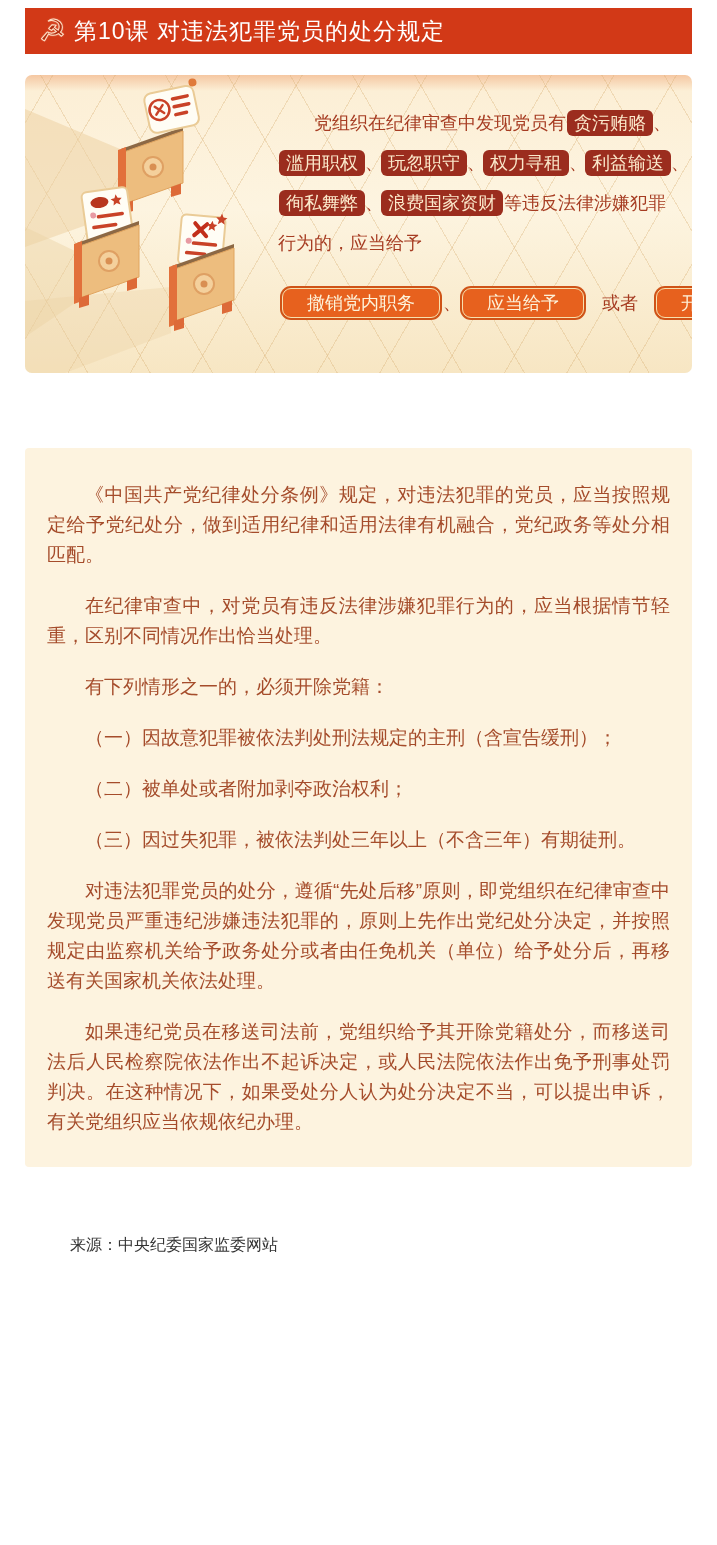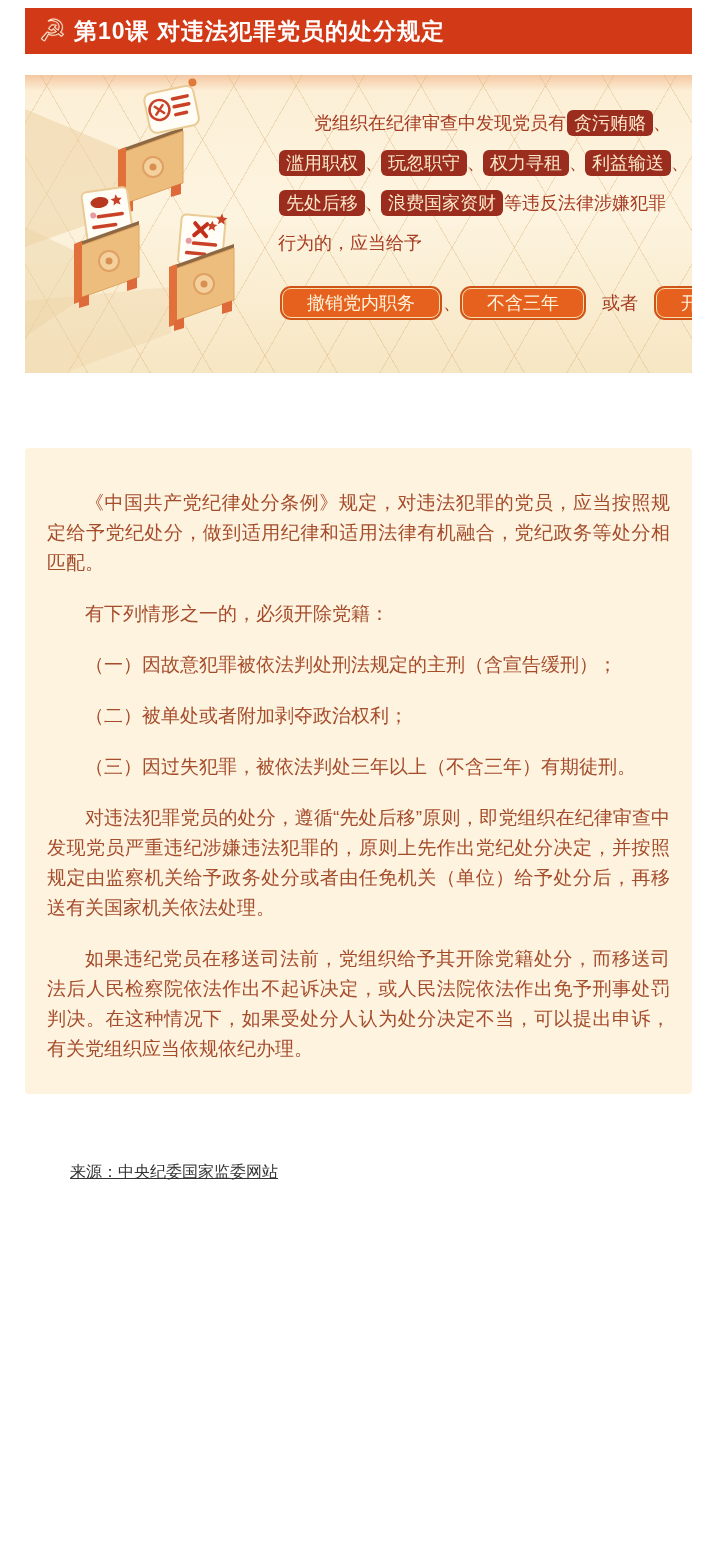--- a/index.html
+++ b/index.html
@@ -14,27 +14,27 @@
     margin: 8px 25px 0; height: 46px; background: #d23917;
     display: flex; align-items: center; padding: 0 12px;
   }
   .emblem {
     font-size: 30px; line-height: 1; color: #b52e10;
     -webkit-text-stroke: 1px #ffe2c8;
     text-shadow: 0 0 2px rgba(255,226,200,.85);
     margin: 0 8px 0 2px;
   }
   .header-title {
-    color: #ffffff; font-weight: bold; font-size: 23px; letter-spacing: 1px;
+    color: #ffffff; font-weight: normal; font-size: 23px; letter-spacing: 1px;
   }
 
   
   .banner {
     position: relative; margin: 21px 25px 0; height: 298px;
-    border-radius: 0; overflow: hidden;
+    border-radius: 7px; overflow: hidden;
     background:
       repeating-linear-gradient(60deg,  rgba(214,172,112,.33) 0 1px, transparent 1px 54px),
       repeating-linear-gradient(-60deg, rgba(214,172,112,.33) 0 1px, transparent 1px 54px),
       linear-gradient(180deg, #f5c7a2 0, #fcefd6 16px, #fdf4e0 45%, #f7e6c3 100%);
   }
   .banner-art { position: absolute; left: 0; top: 0; }
 
   .banner-text {
     position: absolute; left: 253px; top: 28px;
     font-size: 18px; color: #a63c22; white-space: nowrap;
@@ -50,31 +50,31 @@
   .ptag {
     display: inline-block; background: #e7611e; color: #fdf3da;
     padding: 3px 24px; border-radius: 9px; line-height: 22px;
     border: 1px solid #f8e0ae; box-shadow: 0 0 0 2px #cf5317; margin: 0 4px;
   }
   .or-word { margin: 0 14px; }
 
   
   .article-panel {
     margin: 75px 25px 8px; background: #fdf3df; border-radius: 4px;
-    padding: 40px 22px 30px;
+    padding: 32px 22px 30px;
   }
   .para {
     font-size: 19px; line-height: 30px; color: #a54c2b;
     text-indent: 2em; text-align: justify; margin: 0 0 21px;
   }
   .para:last-child { margin-bottom: 0; }
 
   
   .source-line {
-    margin: 68px 0 45px 70px; font-size: 16px; color: #333333; text-decoration: underline;
+    margin: 68px 0 45px 70px; font-size: 16px; color: #333333;
   }
 </style>
 </head>
 <body>
 
 <div class="header-bar">
   <span class="emblem">☭</span>
   <span class="header-title">第10课 对违法犯罪党员的处分规定</span>
 </div>
 
@@ -134,28 +134,29 @@
       <polygon points="6,71 16,67.5 16,78 6,81" fill="#dd6a38"></polygon>
       <polygon points="54,54 64,50.5 64,61 54,64" fill="#dd6a38"></polygon>
       <circle cx="36" cy="34" r="10" fill="#f4d09c" stroke="#dfa063" stroke-width="2"></circle>
       <circle cx="36" cy="34" r="3.5" fill="#d98f52"></circle>
     </g>
   </svg>
 
   <div class="banner-text">
     <p class="bline indent"><span>党组织在纪律审查中发现党员有</span><span class="tag">贪污贿赂</span><span class="sep">、</span></p>
     <p class="bline"><span class="tag">滥用职权</span><span class="sep">、</span><span class="tag">玩忽职守</span><span class="sep">、</span><span class="tag">权力寻租</span><span class="sep">、</span><span class="tag">利益输送</span><span class="sep">、</span></p>
-    <p class="bline"><span class="tag">先处后移</span><span class="sep">、</span><span class="tag">浪费国家资财</span><span>等违反法律涉嫌犯罪</span></p>
+    <p class="bline"><span class="tag">徇私舞弊</span><span class="sep">、</span><span class="tag">浪费国家资财</span><span>等违反法律涉嫌犯罪</span></p>
     <p class="bline"><span>行为的，应当给予</span></p>
-    <p class="bline last"><span class="ptag">撤销党内职务</span><span class="sep">、</span><span class="ptag">不含三年</span><span class="or-word">或者</span><span class="ptag">开除党籍处分</span></p>
+    <p class="bline last"><span class="ptag">撤销党内职务</span><span class="sep">、</span><span class="ptag">应当给予</span><span class="or-word">或者</span><span class="ptag">开除党籍处分</span></p>
   </div>
 </div>
 
 <div class="article-panel">
   <p class="para">《中国共产党纪律处分条例》规定，对违法犯罪的党员，应当按照规定给予党纪处分，做到适用纪律和适用法律有机融合，党纪政务等处分相匹配。</p>
+  <p class="para">在纪律审查中，对党员有违反法律涉嫌犯罪行为的，应当根据情节轻重，区别不同情况作出恰当处理。</p>
   <p class="para">有下列情形之一的，必须开除党籍：</p>
   <p class="para">（一）因故意犯罪被依法判处刑法规定的主刑（含宣告缓刑）；</p>
   <p class="para">（二）被单处或者附加剥夺政治权利；</p>
   <p class="para">（三）因过失犯罪，被依法判处三年以上（不含三年）有期徒刑。</p>
   <p class="para">对违法犯罪党员的处分，遵循“先处后移”原则，即党组织在纪律审查中发现党员严重违纪涉嫌违法犯罪的，原则上先作出党纪处分决定，并按照规定由监察机关给予政务处分或者由任免机关（单位）给予处分后，再移送有关国家机关依法处理。</p>
   <p class="para">如果违纪党员在移送司法前，党组织给予其开除党籍处分，而移送司法后人民检察院依法作出不起诉决定，或人民法院依法作出免予刑事处罚判决。在这种情况下，如果受处分人认为处分决定不当，可以提出申诉，有关党组织应当依规依纪办理。</p>
 </div>
 
 <div class="source-line">来源：中央纪委国家监委网站</div>
 

